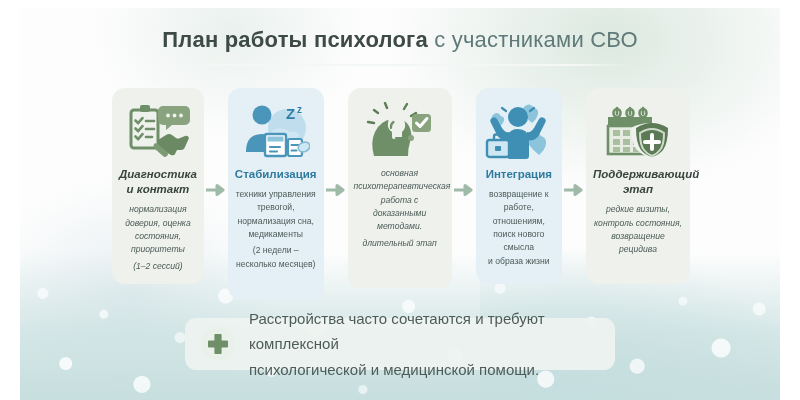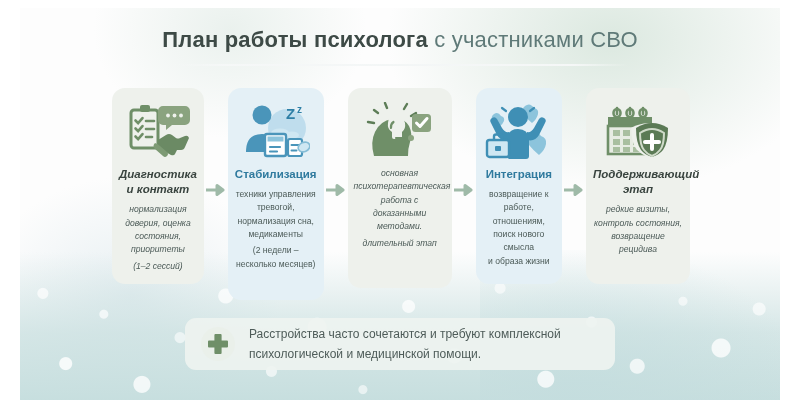--- a/index.html
+++ b/index.html
@@ -199,21 +199,21 @@
     flex: 0 0 34px;
     width: 34px; height: 34px;
     border-radius: 50%;
     background: #eaf0ea;
     display: flex;
     align-items: center;
     justify-content: center;
     margin-right: 14px;
   }
   .banner-text {
-    font-size: 12px;
+    font-size: 15px;
     line-height: 1.68;
     color: #4e5c59;
   }
 </style>
 </head>
 <body>
 
 <div id="canvas">
 
   <div class="bg-layer">

